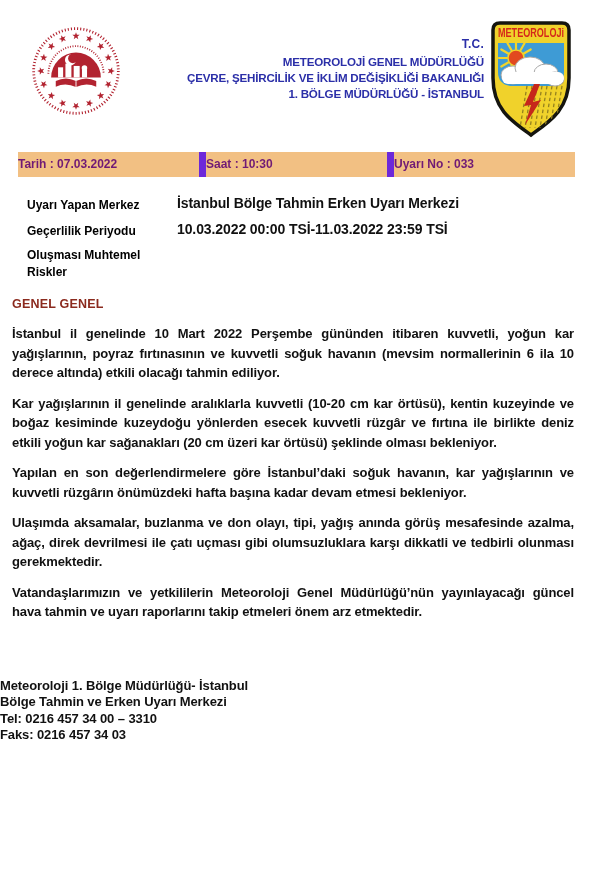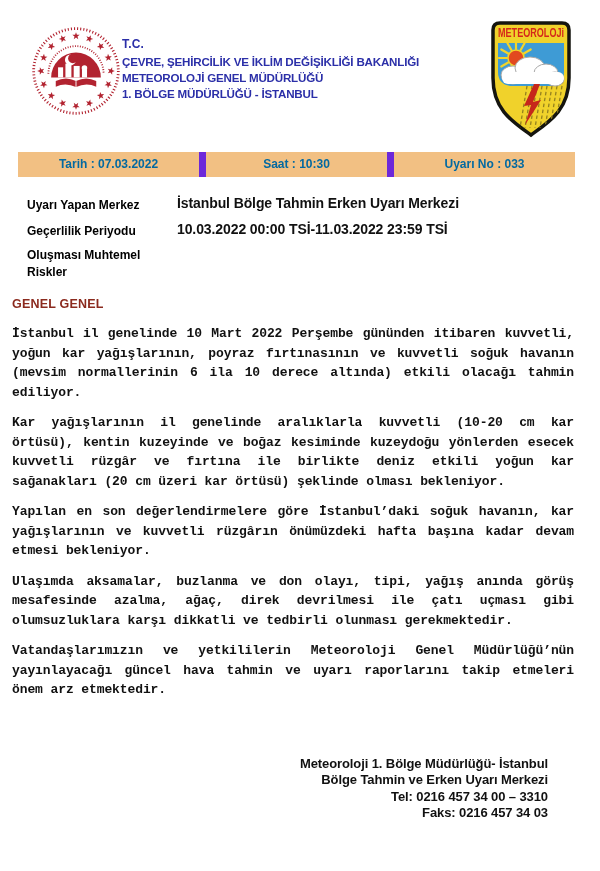--- a/index.html
+++ b/index.html
@@ -4,41 +4,41 @@
 <style>
   html,body{margin:0;padding:0;background:#fff;}
   .page{
     width:600px;height:871px;background:#ffffff;overflow:hidden;
     font-family:"Liberation Sans","DejaVu Sans",sans-serif;color:#111;
     position:relative;box-sizing:border-box;
   }
   
   .header{display:flex;align-items:flex-start;padding:17px 24px 0 30px;box-sizing:border-box;}
   .emblem-wrap{width:92px;margin-top:8px;flex:0 0 auto;}
-  .headline{flex:1;text-align:left;color:#2B2FA8;font-weight:bold;padding-top:19px;line-height:16px;}
+  .headline{flex:1;text-align:right;color:#2B2FA8;font-weight:bold;padding-top:19px;line-height:16px;}
   .headline .l1{font-size:12px;margin-bottom:2px;letter-spacing:.2px;}
   .headline .l{font-size:11.6px;letter-spacing:-0.2px;}
   .shield-wrap{width:92px;flex:0 0 auto;text-align:right;}
   
   .info-bar{margin:9px 25px 0 18px;height:25px;background:#F2C083;display:flex;}
-  .info-cell{flex:1;text-align:center;font-size:12px;font-weight:bold;line-height:25px;color:#0369a1;}
+  .info-cell{flex:1;font-size:12px;font-weight:bold;line-height:25px;color:#701a75;}
   .info-cell + .info-cell{border-left:7px solid #6d28d9;}
   
   .fields{margin:17px 30px 0 27px;}
   .frow{display:grid;grid-template-columns:150px 1fr;margin-bottom:2px;align-items:start;}
   .flabel{font-size:12px;font-weight:bold;color:#000000;line-height:17px;padding-top:3px;max-width:130px;}
   .fvalue{font-size:14px;font-weight:bold;color:#111;line-height:19px;max-width:392px;letter-spacing:-0.1px;}
   .frow.gap{margin-bottom:4px;}
   
   .section-heading{margin:16px 0 0 12px;font-size:12.5px;font-weight:bold;color:#8B2A1E;letter-spacing:.2px;}
   .paragraphs{margin:13px 26px 0 12px;text-align:justify;font-size:13px;font-weight:bold;
               color:#111;line-height:19.5px;letter-spacing:-0.1px;}
-  .paragraphs p{margin:0 0 11px 0;font-family:Liberation Mono, monospace;}
+  .paragraphs p{margin:0 0 11px 0;}
   
-  .footer{margin-top:56px;text-align:right;padding-right:52px;font-size:13px;font-weight:bold;
+  .footer{margin-top:56px;text-align:left;padding-right:76px;font-size:13px;font-weight:bold;
           color:#111;line-height:16.5px;letter-spacing:-0.1px;}
 </style>
 </head>
 <body>
 
 <div class="page">
 
   <div class="header">
 
     <div class="emblem-wrap">
@@ -74,22 +74,22 @@
         <rect x="47.5" y="44.5" width="6.5" height="12.5" fill="#fff"></rect>
         <rect x="56.5" y="48" width="5.5" height="9" fill="#fff"></rect>
         <circle cx="59.2" cy="46.8" r="3" fill="#fff"></circle>
         <path d="M28,61 Q39,55.5 50,61 Q61,55.5 72,61 L72,67 Q61,62 50,67.5 Q39,62 28,67 Z" fill="#B22330"></path>
         <line x1="50" y1="61" x2="50" y2="67.5" stroke="#fff" stroke-width="1"></line>
       </svg>
     </div>
 
     <div class="headline">
       <div class="l1">T.C.</div>
+      <div class="l">METEOROLOJİ GENEL MÜDÜRLÜĞÜ</div>
       <div class="l">ÇEVRE, ŞEHİRCİLİK VE İKLİM DEĞİŞİKLİĞİ BAKANLIĞI</div>
-      <div class="l">METEOROLOJİ GENEL MÜDÜRLÜĞÜ</div>
       <div class="l">1. BÖLGE MÜDÜRLÜĞÜ - İSTANBUL</div>
     </div>
 
     <div class="shield-wrap">
       <svg width="90" height="122" viewBox="0 0 90 120">
         <defs>
           <path id="shieldPath" d="M45,117 C27,104 7,92 7,60 L7,12 Q7,5 14,5 L76,5 Q83,5 83,12 L83,60 C83,92 63,104 45,117 Z"></path>
           <clipPath id="shieldClip">
               <use href="#shieldPath"></use>
             </clipPath>

